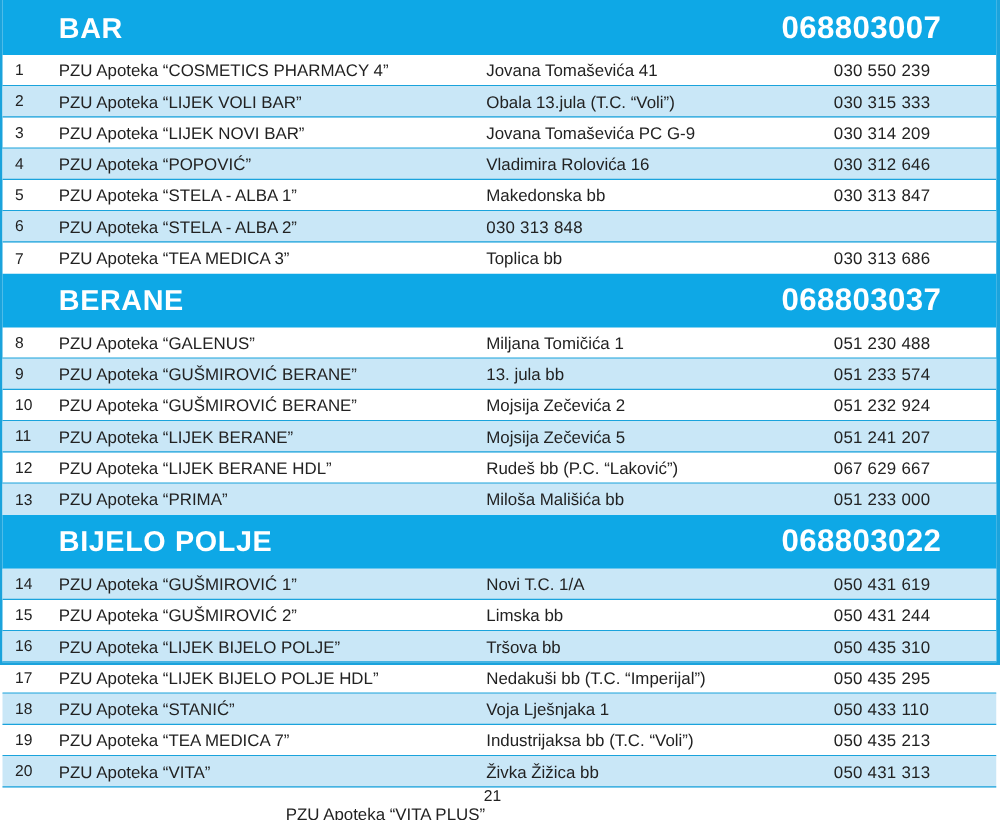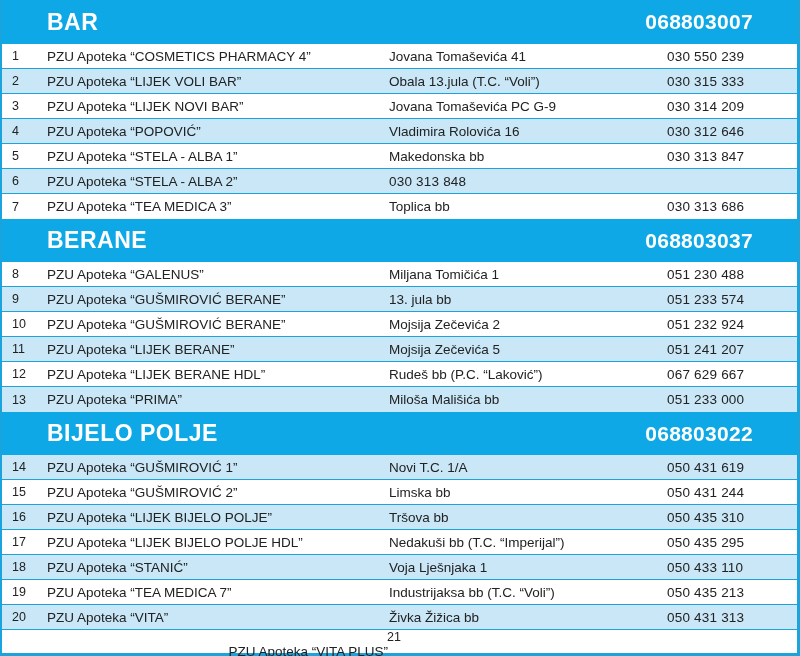--- a/index.html
+++ b/index.html
@@ -1,28 +1,28 @@
 <!DOCTYPE html>
 <html><head>
 <meta charset="utf-8">
 <style>
   html, body { margin: 0; padding: 0; background: #ffffff; }
   body { width: 800px; height: 656px; overflow: hidden; font-family: "Liberation Sans", "DejaVu Sans", sans-serif; }
   .table {
-    position: relative; width: 800px; height: 656px; box-sizing: border-box;
+    position: relative; width: 800px; height: 532px; box-sizing: border-box;
     border-left: 2px solid #1aa3dc; border-right: 3px solid #1aa3dc; border-bottom: 3px solid #1aa3dc;
     background: #ffffff;
   }
   .section-head {
     display: flex; align-items: center; justify-content: space-between;
     background: #0ea8e6; color: #ffffff; font-weight: bold;
     box-sizing: border-box; padding: 0 44px 0 45px;
   }
   .section-head .city { font-size: 23px; letter-spacing: 0.5px; }
-  .section-head .code { font-size: 21px; letter-spacing: 0.3px; }
+  .section-head .code { font-size: 25px; letter-spacing: 0.3px; }
   .row {
     display: flex; align-items: center; height: 25px; box-sizing: border-box;
     border-bottom: 1px solid #1aa3dc; font-size: 13.5px; color: #222222;
   }
   .row.alt { background: #c9e7f7; }
   .row .num { width: 45px; padding-left: 10px; box-sizing: border-box; font-size: 12.5px; }
   .row .name { width: 342px; }
   .row .addr { width: 278px; }
   .row .phone { width: 110px; letter-spacing: 0.2px; }
   .row:last-child { border-bottom: none; flex-direction: column; }

